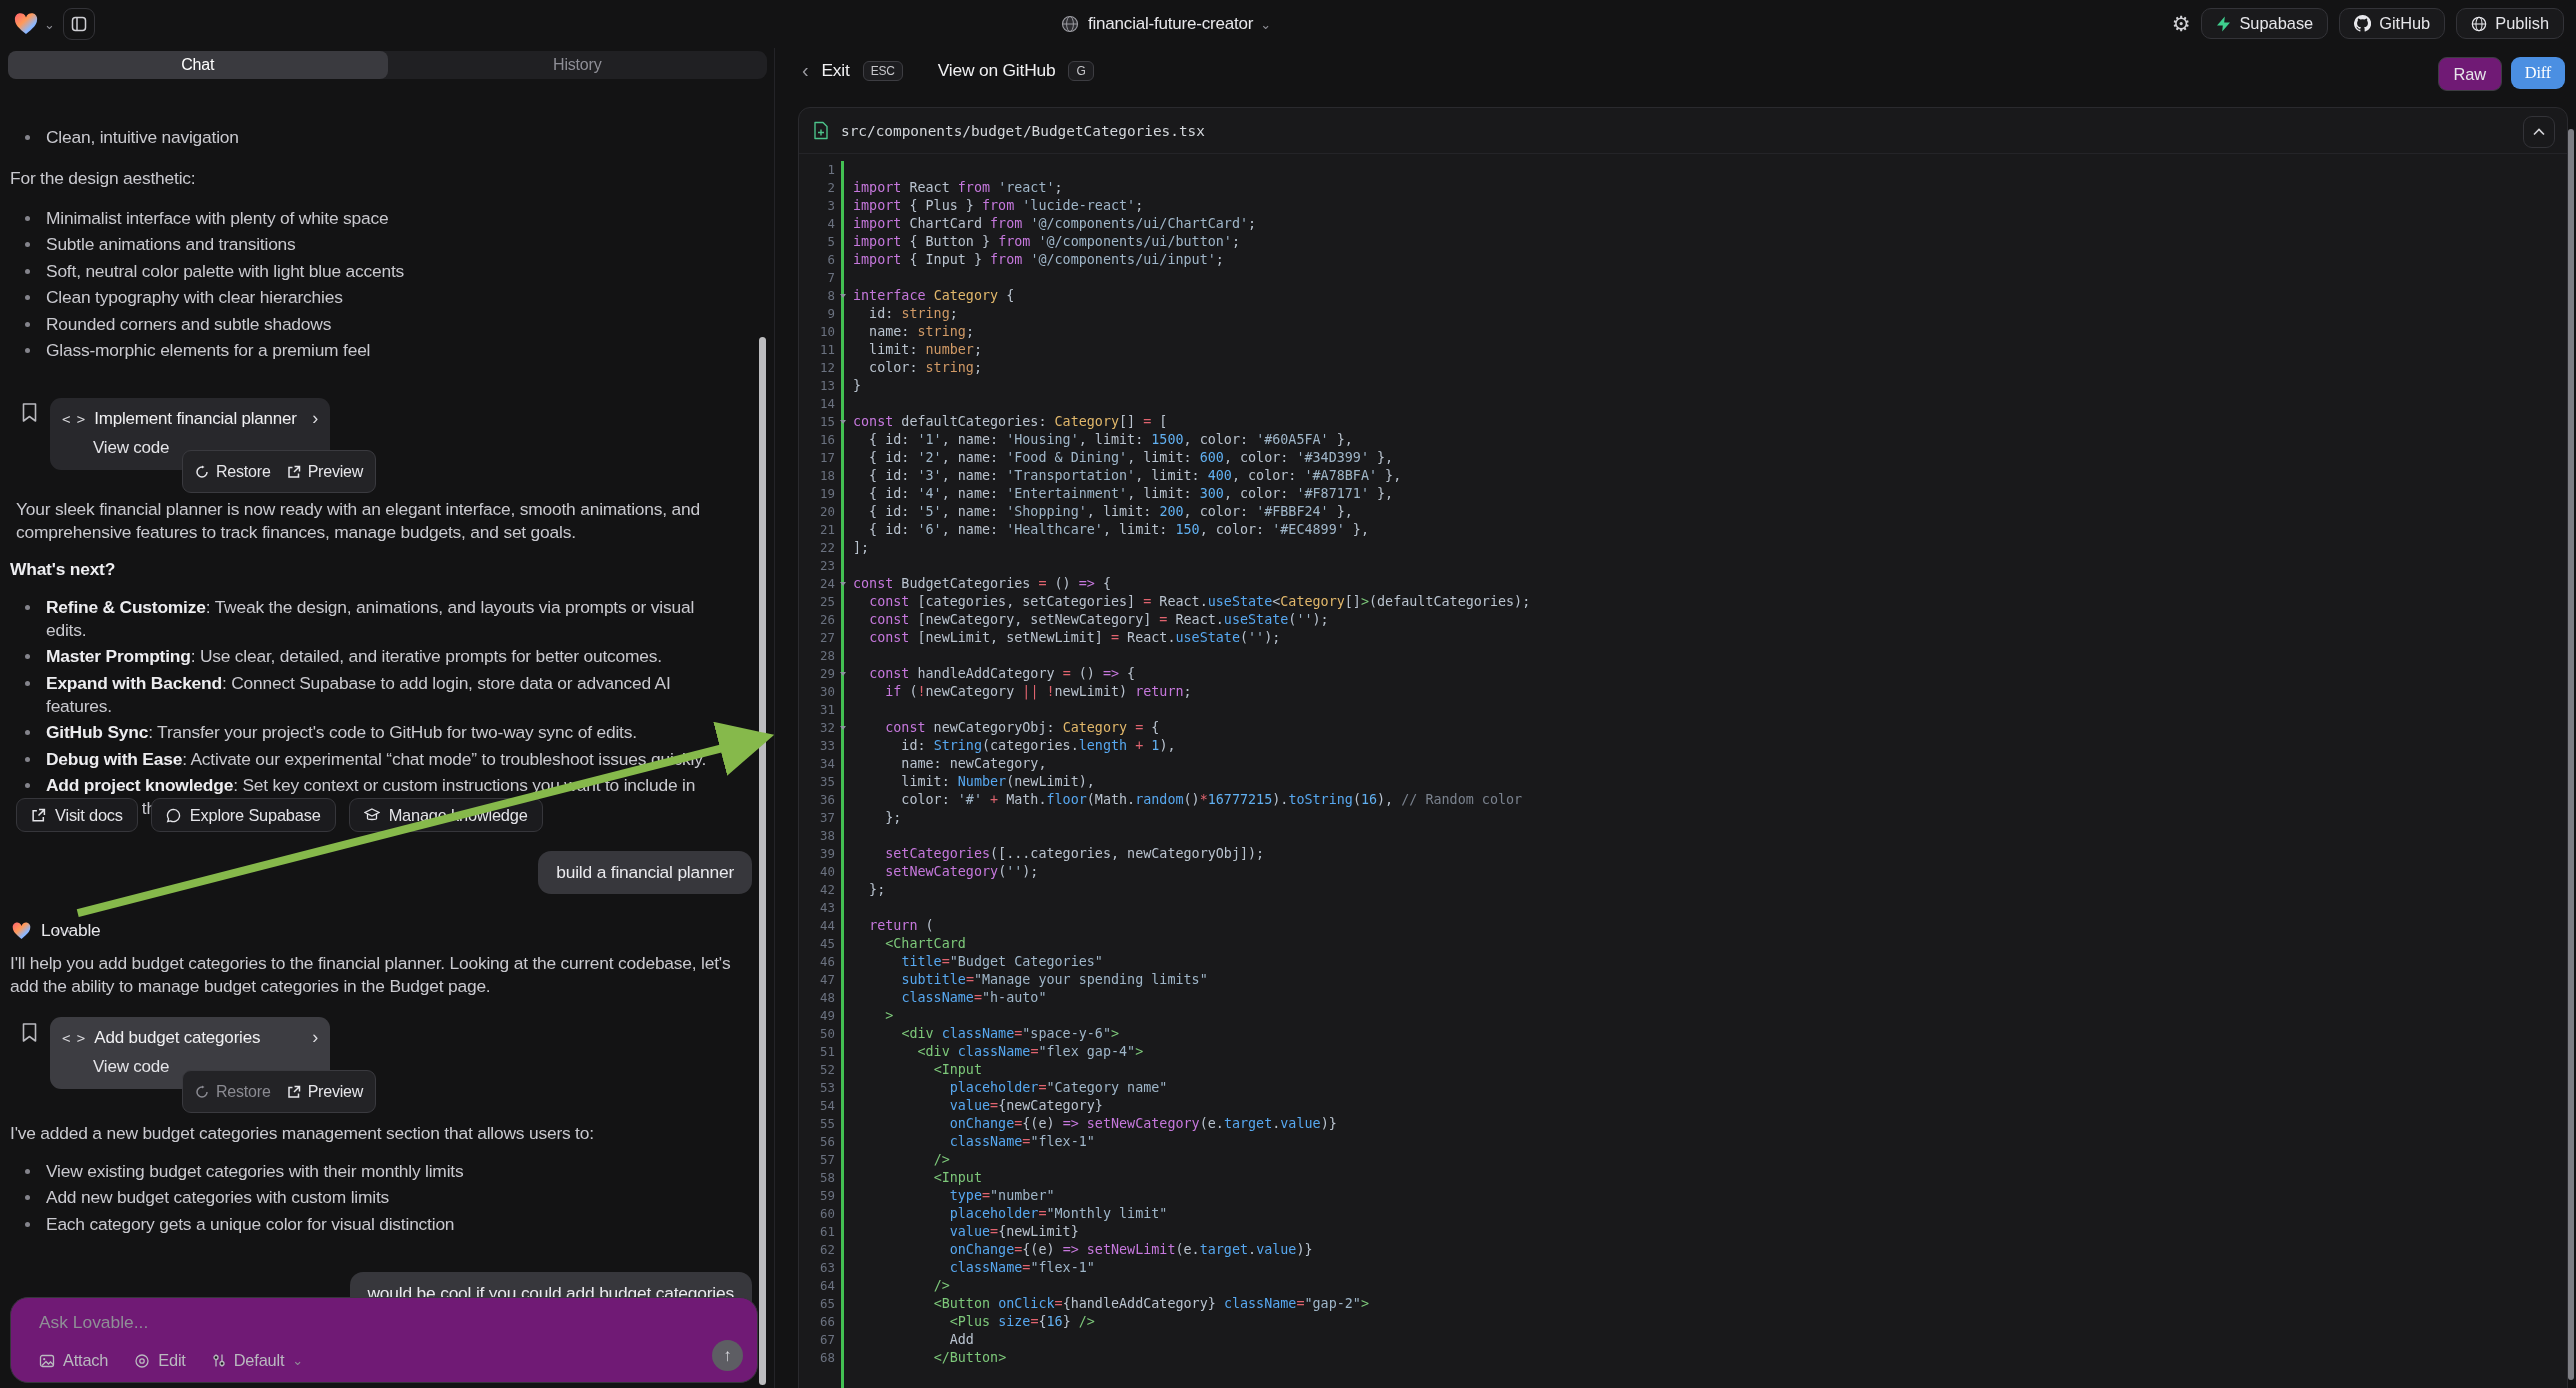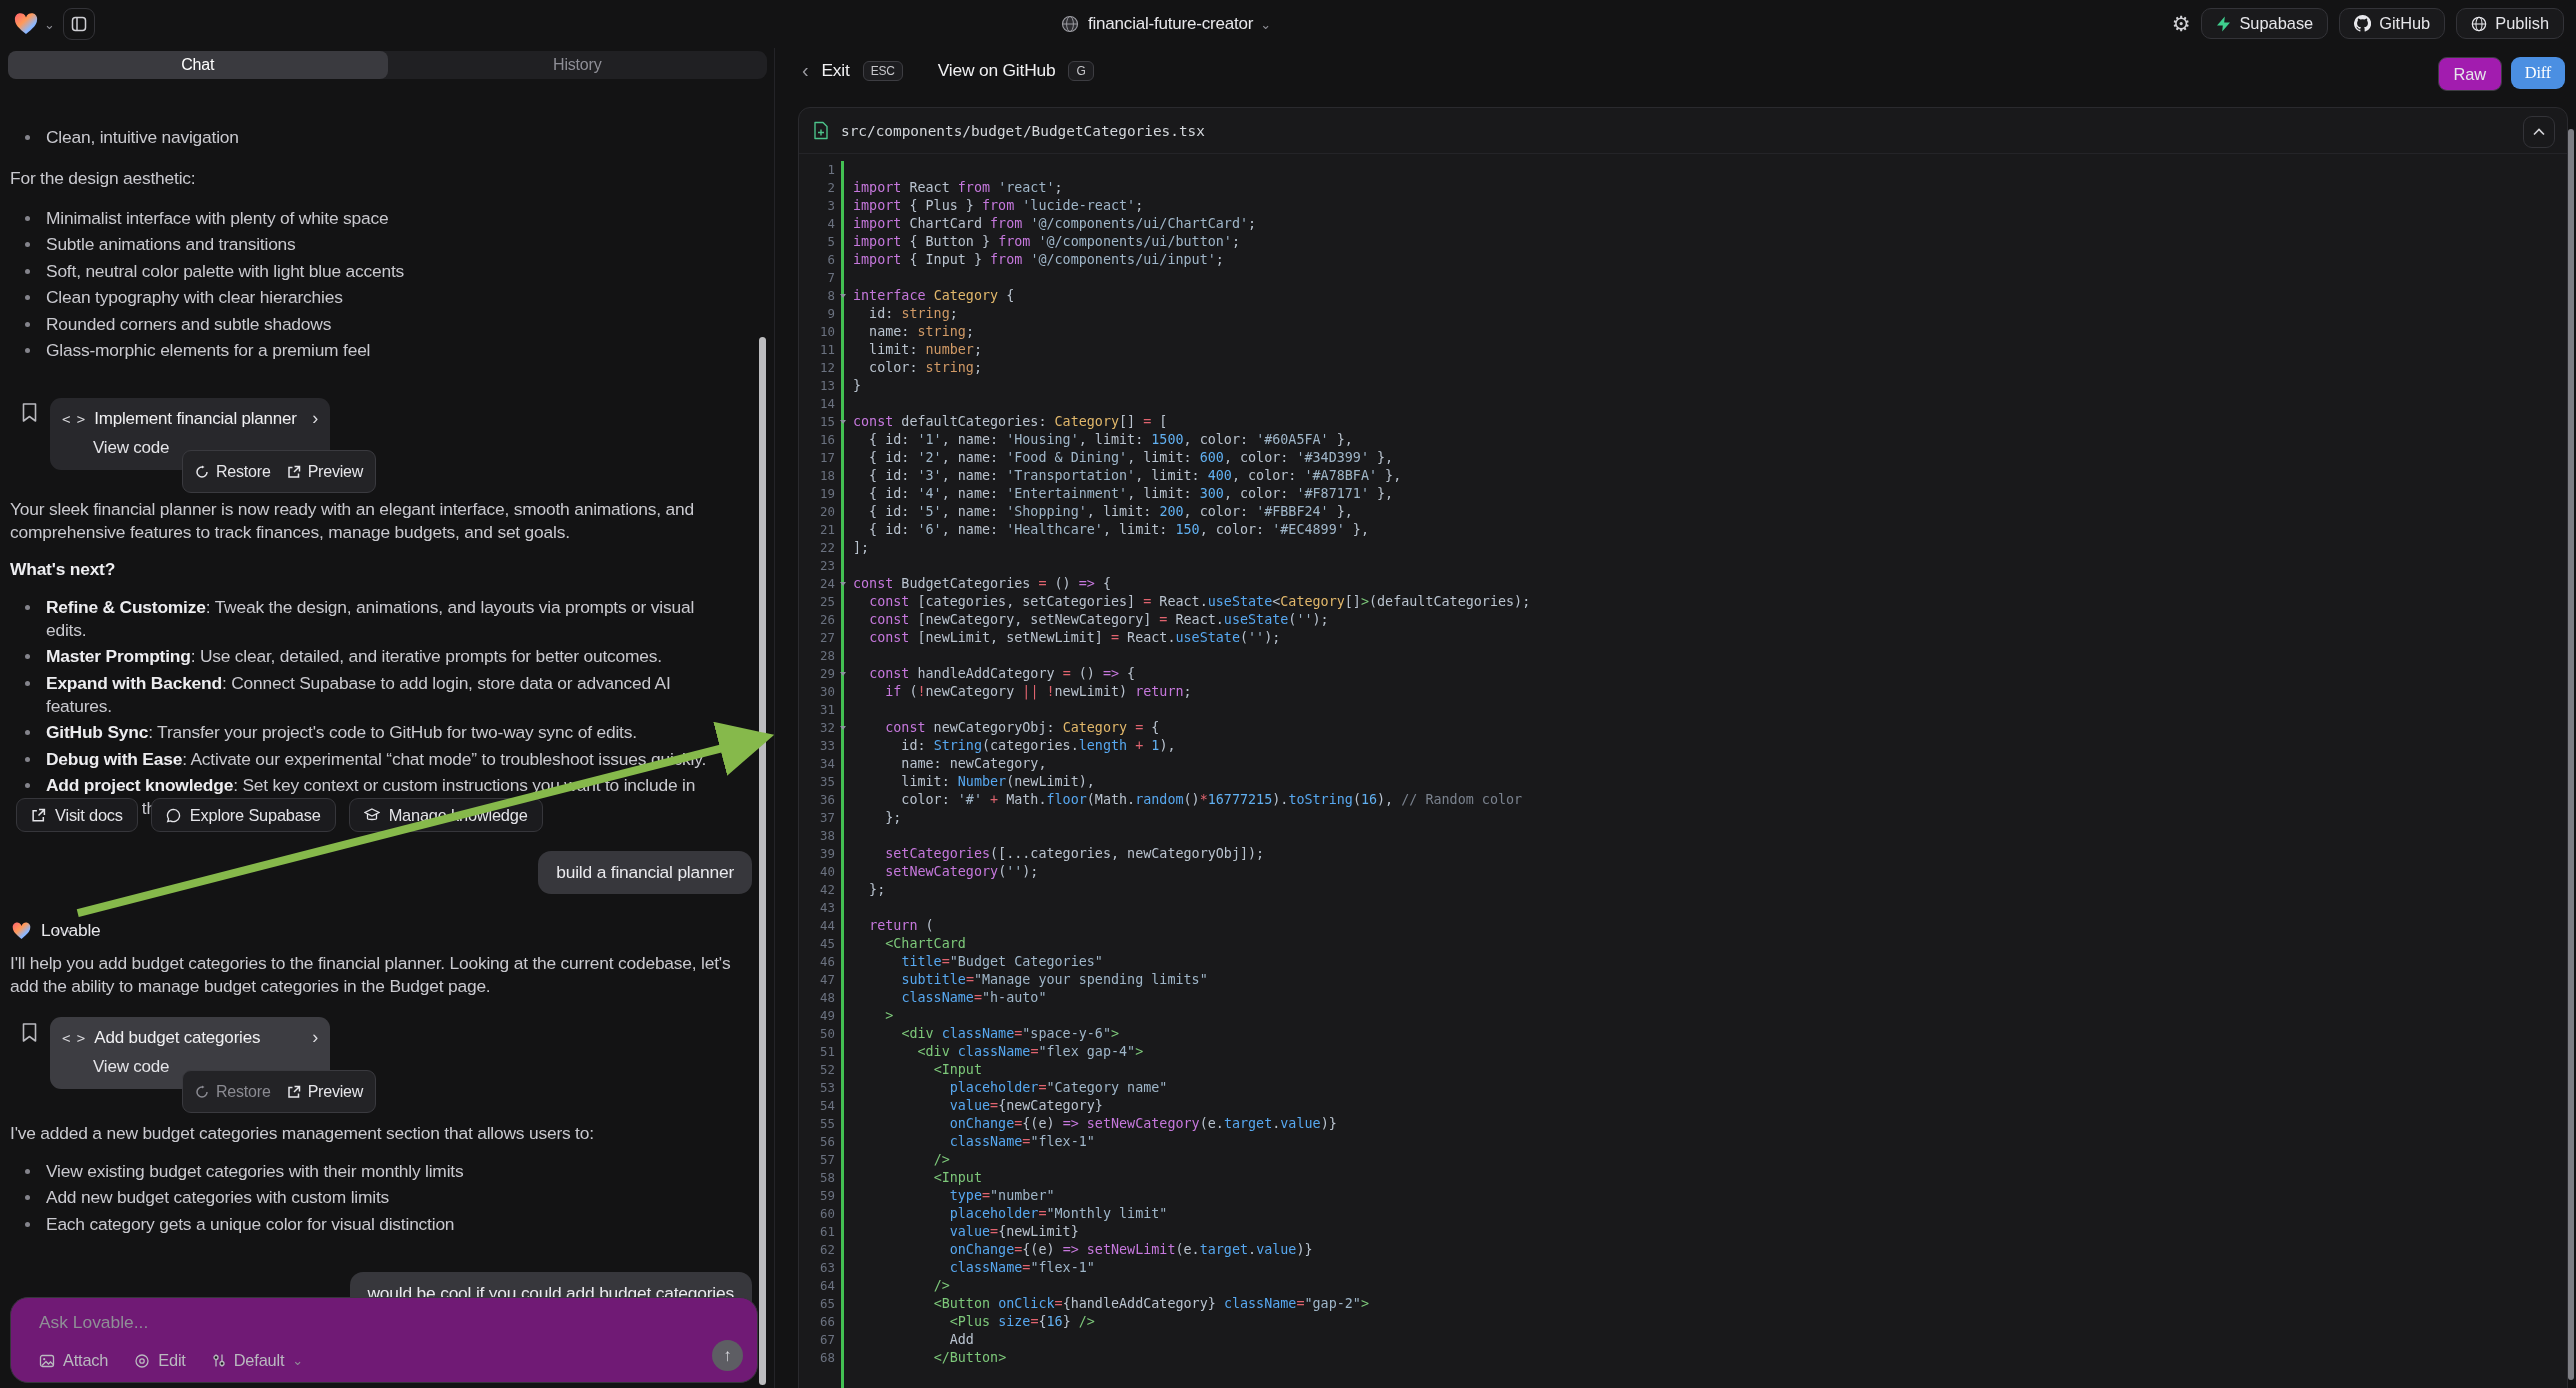--- a/index.html
+++ b/index.html
@@ -62,21 +62,21 @@
 
   
   .divider { position:absolute; left:774px; top:48px; width:1px; height:1340px; background:#242428; }
   .rp-header { position:absolute; left:774px; top:48px; width:1802px; height:52px; }
   .back-chev { color:#9a9aa0; font-size:20px; }
   .rp-left { position:absolute; left:28px; top:11px; display:flex; align-items:center; gap:13px; }
   .rp-exit { color:#f0f0f2; font-size:17.4px; cursor:pointer; }
   kbd.kcap { border:1px solid #3d3d42; background:#1d1d20; border-radius:6px; padding:2px 7px; font-size:12px; color:#c8c8cc; font-family:"Liberation Sans", sans-serif; }
   .rp-vog { color:#f0f0f2; font-size:17.4px; margin-left:22px; cursor:pointer; }
   .rp-right { position:absolute; right:11px; top:9px; display:flex; gap:9px; }
-  .btn-raw { height:32px; padding:16px 15px; border:1px solid #3d3d42; background:#a21caf; border-radius:9px; color:#e6e6ea; font-size:16.4px; display:flex; align-items:center; cursor:pointer; }
+  .btn-raw { height:32px; padding:16px 15px; border:1px solid #3d3d42; background:#701a75; border-radius:9px; color:#e6e6ea; font-size:16.4px; display:flex; align-items:center; cursor:pointer; }
   .btn-diff { height:32px; padding:0 14px; border:none; border-radius:9px; color:#fff; font-size:16.4px; display:flex; align-items:center; cursor:pointer;font-family:Liberation Serif, serif; }
 
   .filecard { position:absolute; left:798px; top:107px; width:1770px; height:1282px; background:#19191b; border:1px solid #2a2a2e; border-radius:12px 12px 0 0; overflow:hidden; }
   .filehead { height:46px; display:flex; align-items:center; padding:0 14px; border-bottom:1px solid #242428; }
   .filepath { font-family:"DejaVu Sans Mono", monospace; font-size:14.4px; color:#d3d7dc; margin-left:12px; letter-spacing:0; }
   .collapse-btn { position:absolute; right:12px; top:8px; }
 
   .codewrap { position:relative; padding-top:7px; }
   .gutter-green { position:absolute; left:42px; top:7px; width:3px; height:1233px; background:#43c153; }
   .code-row { display:flex; height:18px; line-height:18px; font-family:"DejaVu Sans Mono", monospace; font-size:13.4px; letter-spacing:0; }
@@ -199,21 +199,21 @@
       </span>
       <span class="pill-item">
         <svg class="ic" width="14" height="14" viewBox="0 0 14 14">
             <path d="M5.5 2.5 H2 V12 H11.5 V8.5" fill="none" stroke="#e6e6ea" stroke-width="1.5"></path>
             <path d="M7.5 1.5 H12.5 V6.5 M12.5 1.5 L7 7" fill="none" stroke="#e6e6ea" stroke-width="1.5"></path>
           </svg>
         <span>Preview</span>
       </span>
     </div>
 
-    <div class="p abs" style="left:10px; top:450px; width:709px;">Your sleek financial planner is now ready with an elegant interface, smooth animations, and comprehensive features to track finances, manage budgets, and set goals.</div>
+    <div class="p abs" style="left:16px; top:450px; width:709px;">Your sleek financial planner is now ready with an elegant interface, smooth animations, and comprehensive features to track finances, manage budgets, and set goals.</div>
 
     <div class="p bold abs" style="left:10px; top:510px;">What's next?</div>
 
     <ul class="ul abs" id="next-list" style="left:10px; top:548px; width:725px;">
         <li><span class="bold">Refine &amp; Customize</span><span>: Tweak the design, animations, and layouts via prompts or visual edits.</span></li>
         <li><span class="bold">Master Prompting</span><span>: Use clear, detailed, and iterative prompts for better outcomes.</span></li>
         <li><span class="bold">Expand with Backend</span><span>: Connect Supabase to add login, store data or advanced AI features.</span></li>
         <li><span class="bold">GitHub Sync</span><span>: Transfer your project's code to GitHub for two-way sync of edits.</span></li>
         <li><span class="bold">Debug with Ease</span><span>: Activate our experimental “chat mode” to troubleshoot issues quickly.</span></li>
         <li><span class="bold">Add project knowledge</span><span>: Set key context or custom instructions you want to include in every edit in this project.</span></li>

